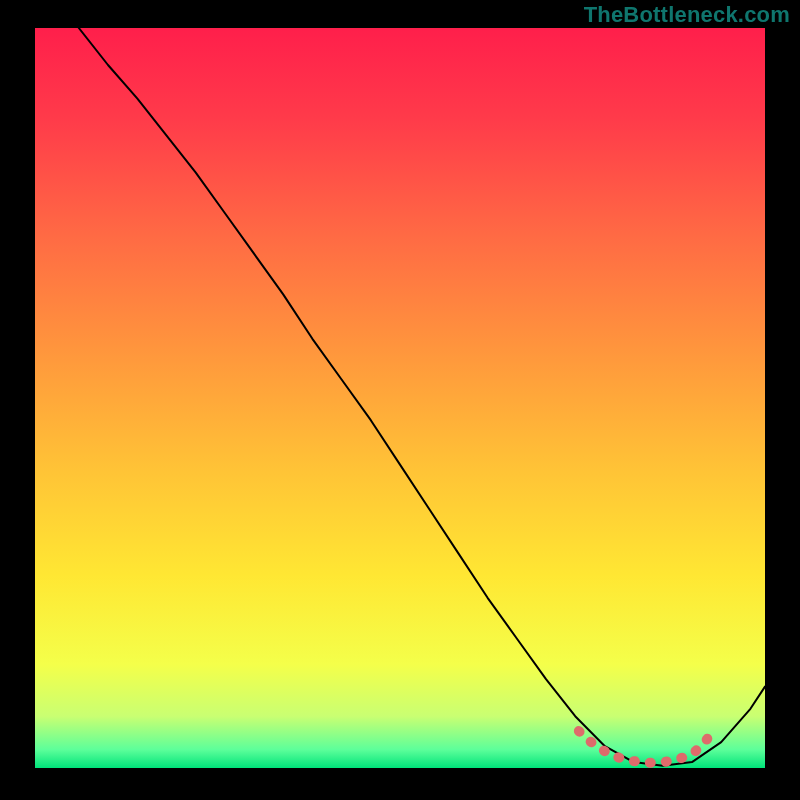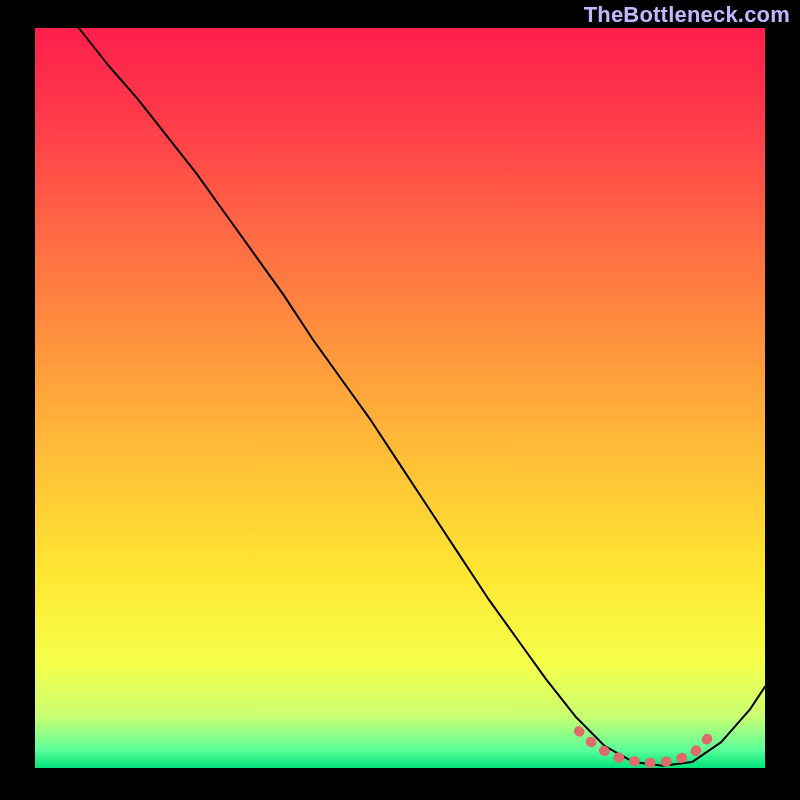--- a/index.html
+++ b/index.html
@@ -14,21 +14,21 @@
   .frame {
     position: relative;
     width: 800px;
     height: 800px;
     background: #000;
   }
   .watermark {
     position: absolute;
     top: 2px;
     right: 10px;
-    color: #c4b5fd;
+    color: #0f766e;
     font-size: 22px;
     font-weight: bold;
     letter-spacing: 0.2px;
     z-index: 5;
   }
   .plot-wrap {
     position: absolute;
     left: 35px;
     top: 28px;
     width: 730px;

